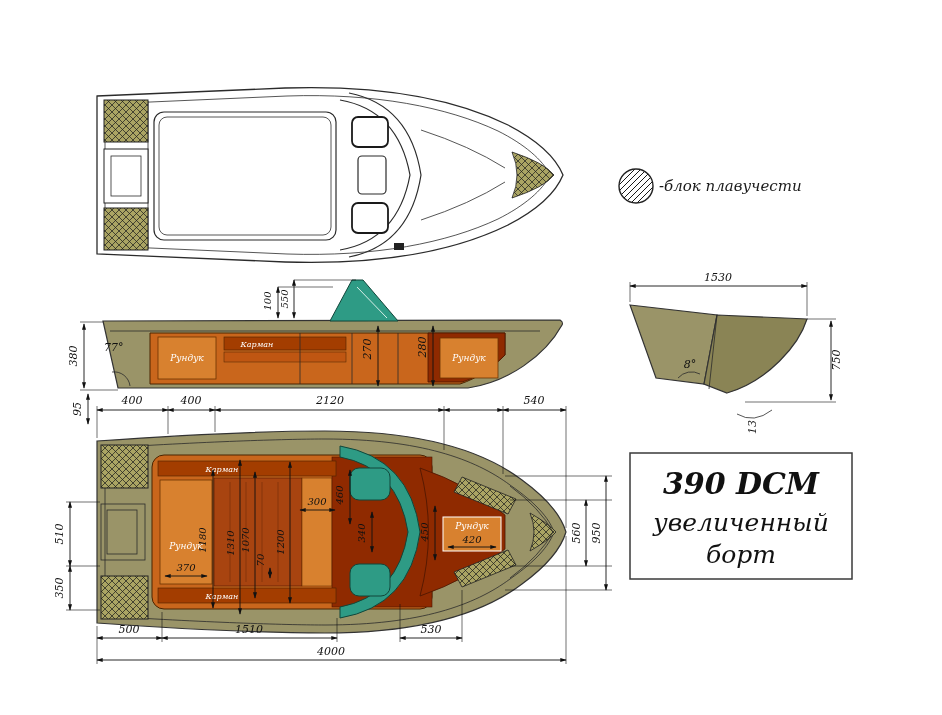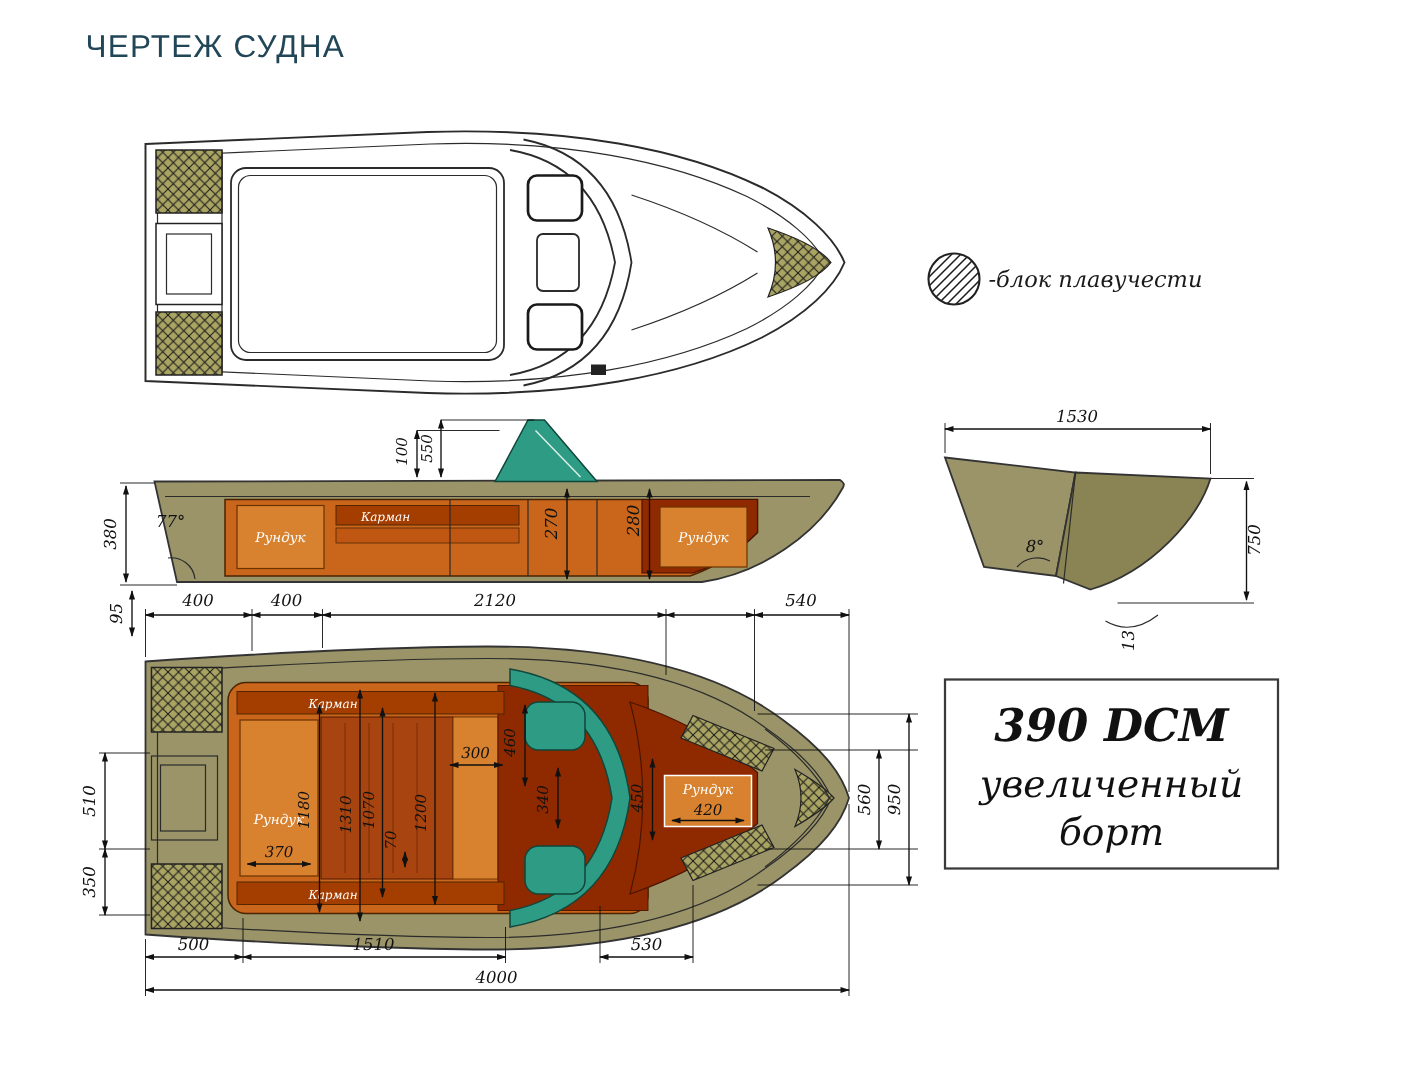--- a/index.html
+++ b/index.html
@@ -25,21 +25,20 @@
   text.lbl{font:italic 9px "DejaVu Serif",serif;fill:#fff;}
   text.lbls{font:italic 8px "DejaVu Serif",serif;fill:#fff;}
   text.legend{font:italic 15px "DejaVu Serif",serif;fill:#1a1a1a;}
   text.box1{font:italic 600 30px "DejaVu Serif",serif;fill:#111;}
   text.box2{font:italic 25px "DejaVu Serif",serif;fill:#111;}
 </style>
 </head>
 <body>
 
 <div class="page">
-  <div class="page-title">ЧЕРТЕЖ СУДНА</div>
 
   <svg width="942" height="715" viewBox="0 0 942 715">
     <defs>
       <pattern id="xh" width="7" height="7" patternUnits="userSpaceOnUse">
         <rect width="7" height="7" fill="#aaa463"></rect>
         <path d="M0 7L7 0M0 0L7 7" stroke="#1a1a1a" stroke-width=".7"></path>
       </pattern>
       <pattern id="dg" width="6" height="6" patternUnits="userSpaceOnUse">
         <path d="M0 6L6 0M-1 1L1 -1M5 7L7 5" stroke="#1a1a1a" stroke-width="1"></path>
       </pattern>

